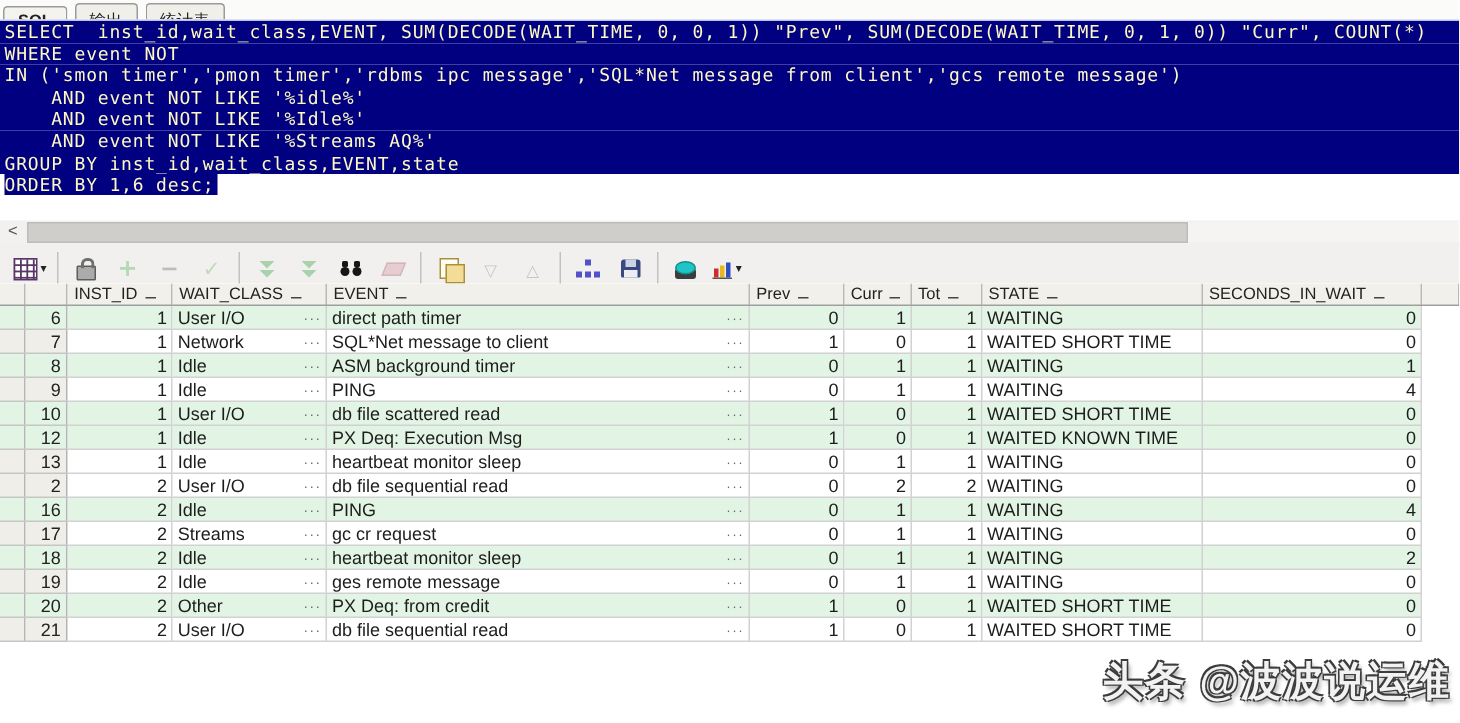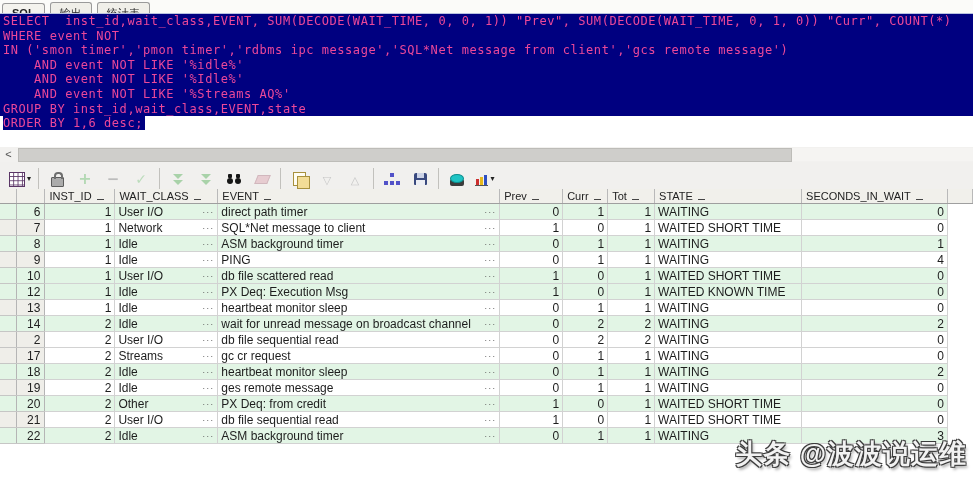--- a/index.html
+++ b/index.html
@@ -9,21 +9,21 @@
   
   .tabbar{position:absolute;left:0;top:0;width:973px;height:13px;overflow:hidden;background:#fbfbf9;}
   .tab{display:inline-block;margin:2px 3px 0 2px;padding:3px 9px 10px 9px;font-size:11px;color:#222;
        background:#f0efe9;border:1px solid #9a9a9a;border-bottom:none;border-radius:3px 3px 0 0;}
   .tab.active{background:#f4f3ee;font-weight:bold;}
 
   
   .editor{position:absolute;left:0;top:13px;width:973px;height:134px;background:#fff;
           border-top:1px solid #b9c2e0;overflow:hidden;}
   .sql{font-family:"DejaVu Sans Mono","Liberation Mono",monospace;font-size:12px;line-height:14.6px;
-       letter-spacing:.55px;color:#ec4899;white-space:pre;}
+       letter-spacing:.55px;color:#fef9c3;white-space:pre;}
   .sqlline{height:14.6px;padding-left:3px;}
   .sqlline.full{background:#000080;}
   .sqlline .selspan{background:#000080;padding-right:2px;}
 
   
   .hscroll{position:absolute;left:0;top:147px;width:973px;height:15px;background:#f2f1ef;
            border-bottom:1px solid #a9a9a9;}
   .hs-btn{position:absolute;left:0;top:0;width:17px;height:14px;background:#f2f1ef;color:#555;
           font-size:11px;line-height:14px;text-align:center;}
   .hs-thumb{position:absolute;left:18px;top:1px;width:772px;height:12px;background:#cfcecb;border:1px solid #bdbcb8;}
@@ -287,122 +287,109 @@
             <td class="c-inst_id num">1</td>
             <td class="c-wait_class"><span class="dots">···</span><span>Idle</span></td>
             <td class="c-event"><span class="dots">···</span><span>heartbeat monitor sleep</span></td>
             <td class="c-prev num">0</td>
             <td class="c-curr num">1</td>
             <td class="c-tot num">1</td>
             <td class="c-state">WAITING</td>
             <td class="c-seconds num">0</td>
             <td class="c-filler"></td>
           </tr>
-          <tr class="even">
-            <td class="c-sel"></td>
-            <td class="c-num num">14</td>
-            <td class="c-inst_id num">2</td>
-            <td class="c-wait_class"><span class="dots">···</span><span>Idle</span></td>
-            <td class="c-event"><span class="dots">···</span><span>wait for unread message on broadcast channel</span></td>
+          <tr class="odd">
+            <td class="c-sel"></td>
+            <td class="c-num num">2</td>
+            <td class="c-inst_id num">2</td>
+            <td class="c-wait_class"><span class="dots">···</span><span>User I/O</span></td>
+            <td class="c-event"><span class="dots">···</span><span>db file sequential read</span></td>
             <td class="c-prev num">0</td>
             <td class="c-curr num">2</td>
             <td class="c-tot num">2</td>
             <td class="c-state">WAITING</td>
+            <td class="c-seconds num">0</td>
+            <td class="c-filler"></td>
+          </tr>
+          <tr class="even">
+            <td class="c-sel"></td>
+            <td class="c-num num">16</td>
+            <td class="c-inst_id num">2</td>
+            <td class="c-wait_class"><span class="dots">···</span><span>Idle</span></td>
+            <td class="c-event"><span class="dots">···</span><span>PING</span></td>
+            <td class="c-prev num">0</td>
+            <td class="c-curr num">1</td>
+            <td class="c-tot num">1</td>
+            <td class="c-state">WAITING</td>
+            <td class="c-seconds num">4</td>
+            <td class="c-filler"></td>
+          </tr>
+          <tr class="odd">
+            <td class="c-sel"></td>
+            <td class="c-num num">17</td>
+            <td class="c-inst_id num">2</td>
+            <td class="c-wait_class"><span class="dots">···</span><span>Streams</span></td>
+            <td class="c-event"><span class="dots">···</span><span>gc cr request</span></td>
+            <td class="c-prev num">0</td>
+            <td class="c-curr num">1</td>
+            <td class="c-tot num">1</td>
+            <td class="c-state">WAITING</td>
+            <td class="c-seconds num">0</td>
+            <td class="c-filler"></td>
+          </tr>
+          <tr class="even">
+            <td class="c-sel"></td>
+            <td class="c-num num">18</td>
+            <td class="c-inst_id num">2</td>
+            <td class="c-wait_class"><span class="dots">···</span><span>Idle</span></td>
+            <td class="c-event"><span class="dots">···</span><span>heartbeat monitor sleep</span></td>
+            <td class="c-prev num">0</td>
+            <td class="c-curr num">1</td>
+            <td class="c-tot num">1</td>
+            <td class="c-state">WAITING</td>
             <td class="c-seconds num">2</td>
             <td class="c-filler"></td>
           </tr>
           <tr class="odd">
             <td class="c-sel"></td>
-            <td class="c-num num">2</td>
+            <td class="c-num num">19</td>
+            <td class="c-inst_id num">2</td>
+            <td class="c-wait_class"><span class="dots">···</span><span>Idle</span></td>
+            <td class="c-event"><span class="dots">···</span><span>ges remote message</span></td>
+            <td class="c-prev num">0</td>
+            <td class="c-curr num">1</td>
+            <td class="c-tot num">1</td>
+            <td class="c-state">WAITING</td>
+            <td class="c-seconds num">0</td>
+            <td class="c-filler"></td>
+          </tr>
+          <tr class="even">
+            <td class="c-sel"></td>
+            <td class="c-num num">20</td>
+            <td class="c-inst_id num">2</td>
+            <td class="c-wait_class"><span class="dots">···</span><span>Other</span></td>
+            <td class="c-event"><span class="dots">···</span><span>PX Deq: from credit</span></td>
+            <td class="c-prev num">1</td>
+            <td class="c-curr num">0</td>
+            <td class="c-tot num">1</td>
+            <td class="c-state">WAITED SHORT TIME</td>
+            <td class="c-seconds num">0</td>
+            <td class="c-filler"></td>
+          </tr>
+          <tr class="odd">
+            <td class="c-sel"></td>
+            <td class="c-num num">21</td>
             <td class="c-inst_id num">2</td>
             <td class="c-wait_class"><span class="dots">···</span><span>User I/O</span></td>
             <td class="c-event"><span class="dots">···</span><span>db file sequential read</span></td>
-            <td class="c-prev num">0</td>
-            <td class="c-curr num">2</td>
-            <td class="c-tot num">2</td>
-            <td class="c-state">WAITING</td>
-            <td class="c-seconds num">0</td>
-            <td class="c-filler"></td>
-          </tr>
-          <tr class="odd">
-            <td class="c-sel"></td>
-            <td class="c-num num">17</td>
-            <td class="c-inst_id num">2</td>
-            <td class="c-wait_class"><span class="dots">···</span><span>Streams</span></td>
-            <td class="c-event"><span class="dots">···</span><span>gc cr request</span></td>
-            <td class="c-prev num">0</td>
-            <td class="c-curr num">1</td>
-            <td class="c-tot num">1</td>
-            <td class="c-state">WAITING</td>
-            <td class="c-seconds num">0</td>
-            <td class="c-filler"></td>
-          </tr>
-          <tr class="even">
-            <td class="c-sel"></td>
-            <td class="c-num num">18</td>
-            <td class="c-inst_id num">2</td>
-            <td class="c-wait_class"><span class="dots">···</span><span>Idle</span></td>
-            <td class="c-event"><span class="dots">···</span><span>heartbeat monitor sleep</span></td>
-            <td class="c-prev num">0</td>
-            <td class="c-curr num">1</td>
-            <td class="c-tot num">1</td>
-            <td class="c-state">WAITING</td>
-            <td class="c-seconds num">2</td>
-            <td class="c-filler"></td>
-          </tr>
-          <tr class="odd">
-            <td class="c-sel"></td>
-            <td class="c-num num">19</td>
-            <td class="c-inst_id num">2</td>
-            <td class="c-wait_class"><span class="dots">···</span><span>Idle</span></td>
-            <td class="c-event"><span class="dots">···</span><span>ges remote message</span></td>
-            <td class="c-prev num">0</td>
-            <td class="c-curr num">1</td>
-            <td class="c-tot num">1</td>
-            <td class="c-state">WAITING</td>
-            <td class="c-seconds num">0</td>
-            <td class="c-filler"></td>
-          </tr>
-          <tr class="even">
-            <td class="c-sel"></td>
-            <td class="c-num num">20</td>
-            <td class="c-inst_id num">2</td>
-            <td class="c-wait_class"><span class="dots">···</span><span>Other</span></td>
-            <td class="c-event"><span class="dots">···</span><span>PX Deq: from credit</span></td>
             <td class="c-prev num">1</td>
             <td class="c-curr num">0</td>
             <td class="c-tot num">1</td>
             <td class="c-state">WAITED SHORT TIME</td>
             <td class="c-seconds num">0</td>
-            <td class="c-filler"></td>
-          </tr>
-          <tr class="odd">
-            <td class="c-sel"></td>
-            <td class="c-num num">21</td>
-            <td class="c-inst_id num">2</td>
-            <td class="c-wait_class"><span class="dots">···</span><span>User I/O</span></td>
-            <td class="c-event"><span class="dots">···</span><span>db file sequential read</span></td>
-            <td class="c-prev num">1</td>
-            <td class="c-curr num">0</td>
-            <td class="c-tot num">1</td>
-            <td class="c-state">WAITED SHORT TIME</td>
-            <td class="c-seconds num">0</td>
-            <td class="c-filler"></td>
-          </tr>
-          <tr class="even">
-            <td class="c-sel"></td>
-            <td class="c-num num">22</td>
-            <td class="c-inst_id num">2</td>
-            <td class="c-wait_class"><span class="dots">···</span><span>Idle</span></td>
-            <td class="c-event"><span class="dots">···</span><span>ASM background timer</span></td>
-            <td class="c-prev num">0</td>
-            <td class="c-curr num">1</td>
-            <td class="c-tot num">1</td>
-            <td class="c-state">WAITING</td>
-            <td class="c-seconds num">3</td>
             <td class="c-filler"></td>
           </tr>
         </tbody>
       </table>
   </div>
 
   <div class="watermark">头条 @波波说运维</div>
 
 </div>
 

